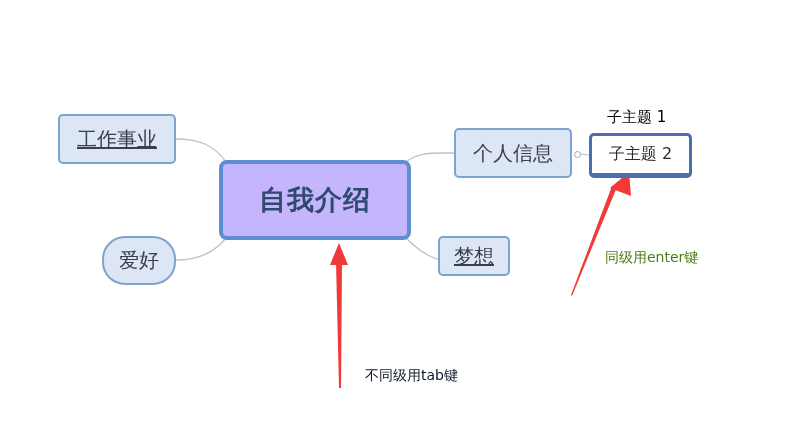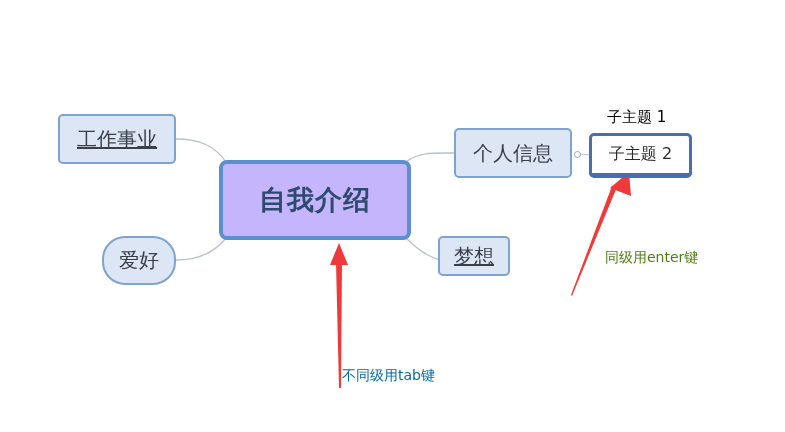--- a/index.html
+++ b/index.html
@@ -132,17 +132,17 @@
   </div>
 
   <div class="node sub-selected" style="left:589px; top:133px; width:103px; height:45px;">
     <span>子主题 2</span>
   </div>
 
   <div class="annotation" style="left:605px; top:249px; color:#4d7c0f;">
     <span>同级用enter键</span>
   </div>
 
-  <div class="annotation" style="left:342px; top:367px; color:#0369a1;">
+  <div class="annotation" style="left:365px; top:367px; color:#0f172a;">
     <span>不同级用tab键</span>
   </div>
 
 </div>
 
 </body></html>

